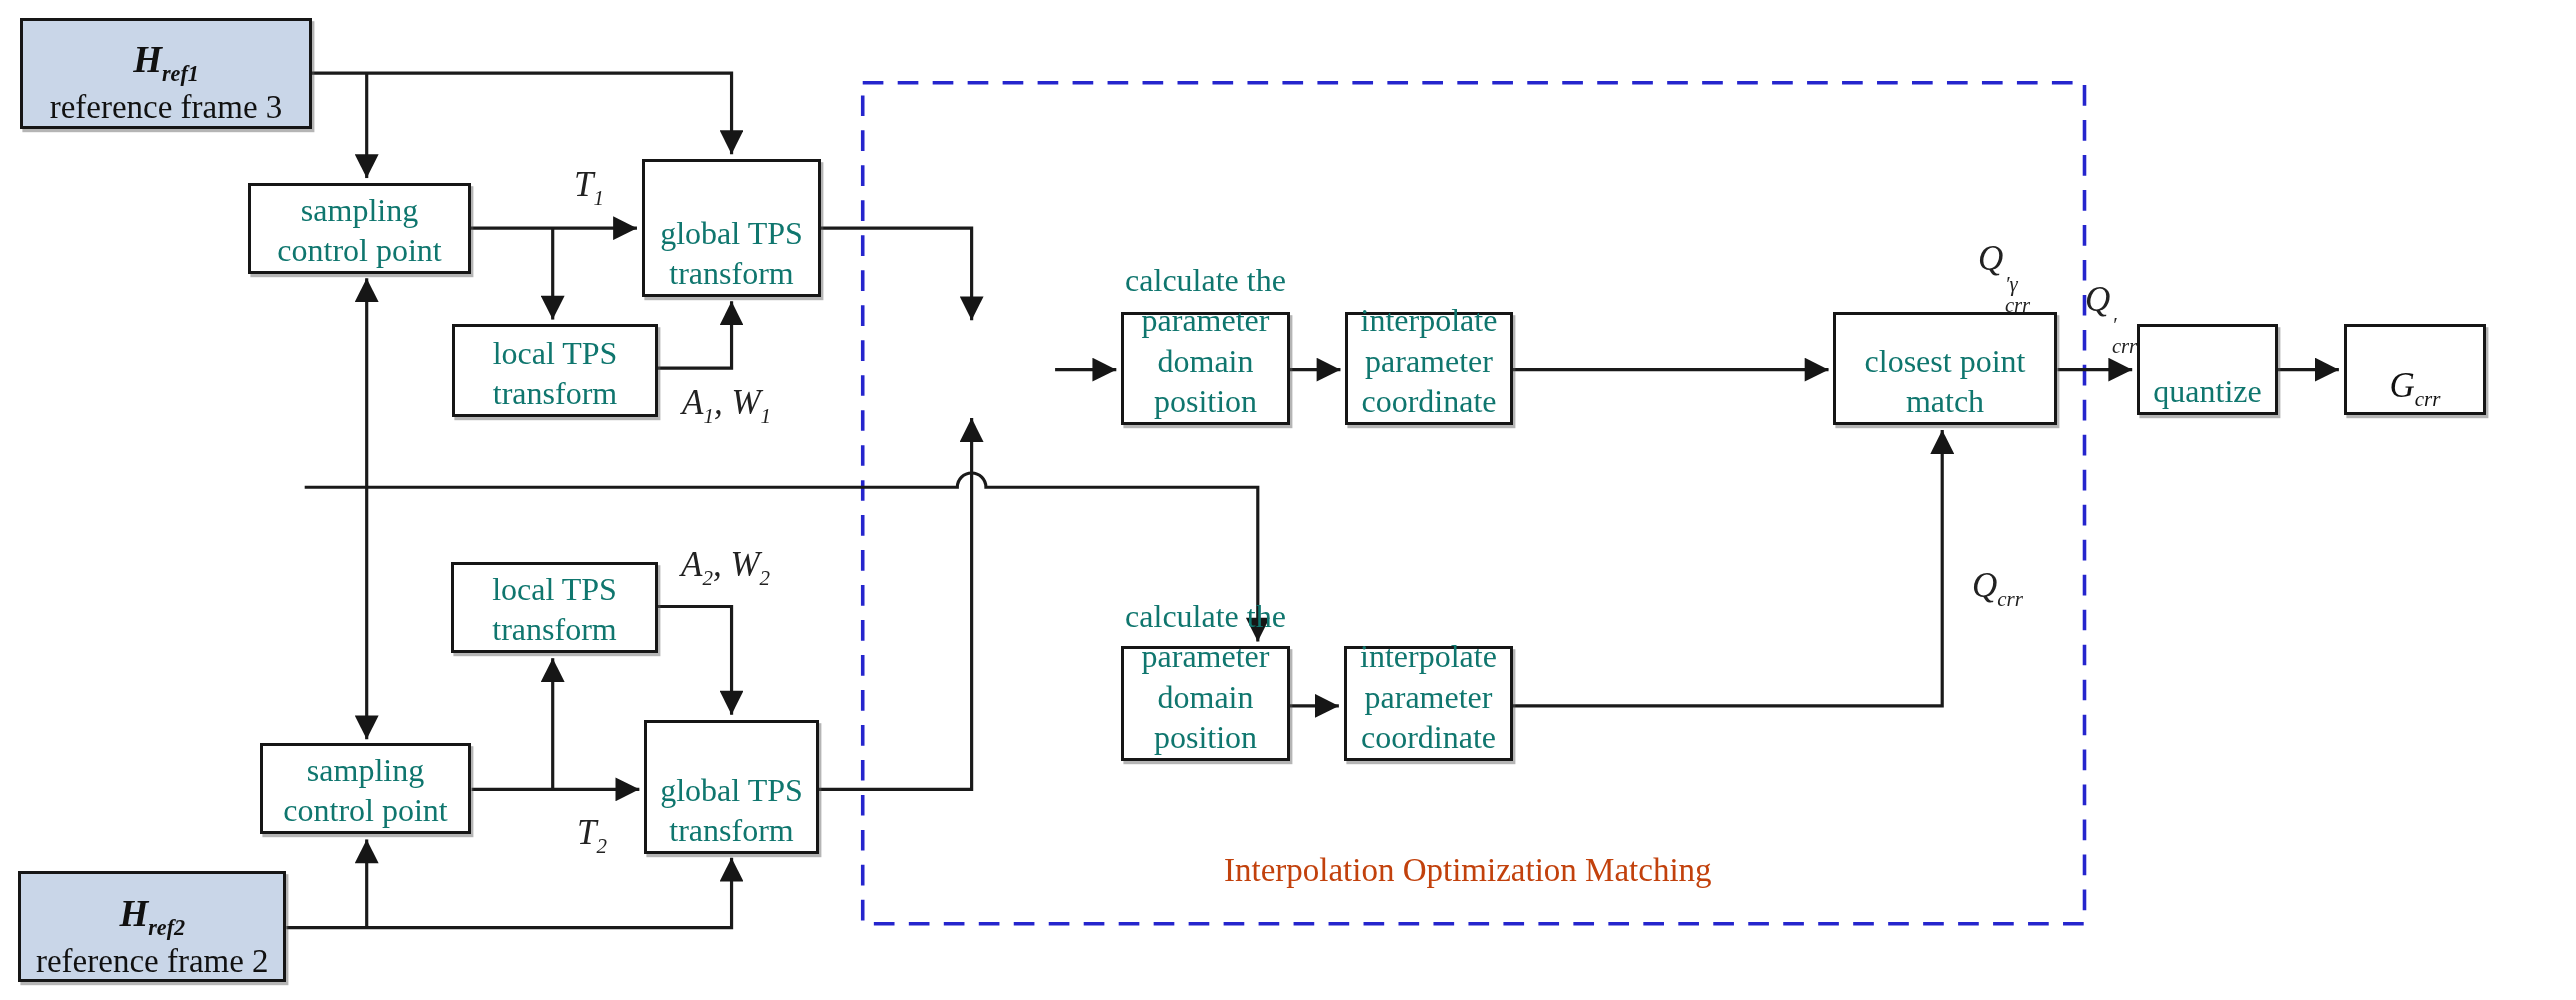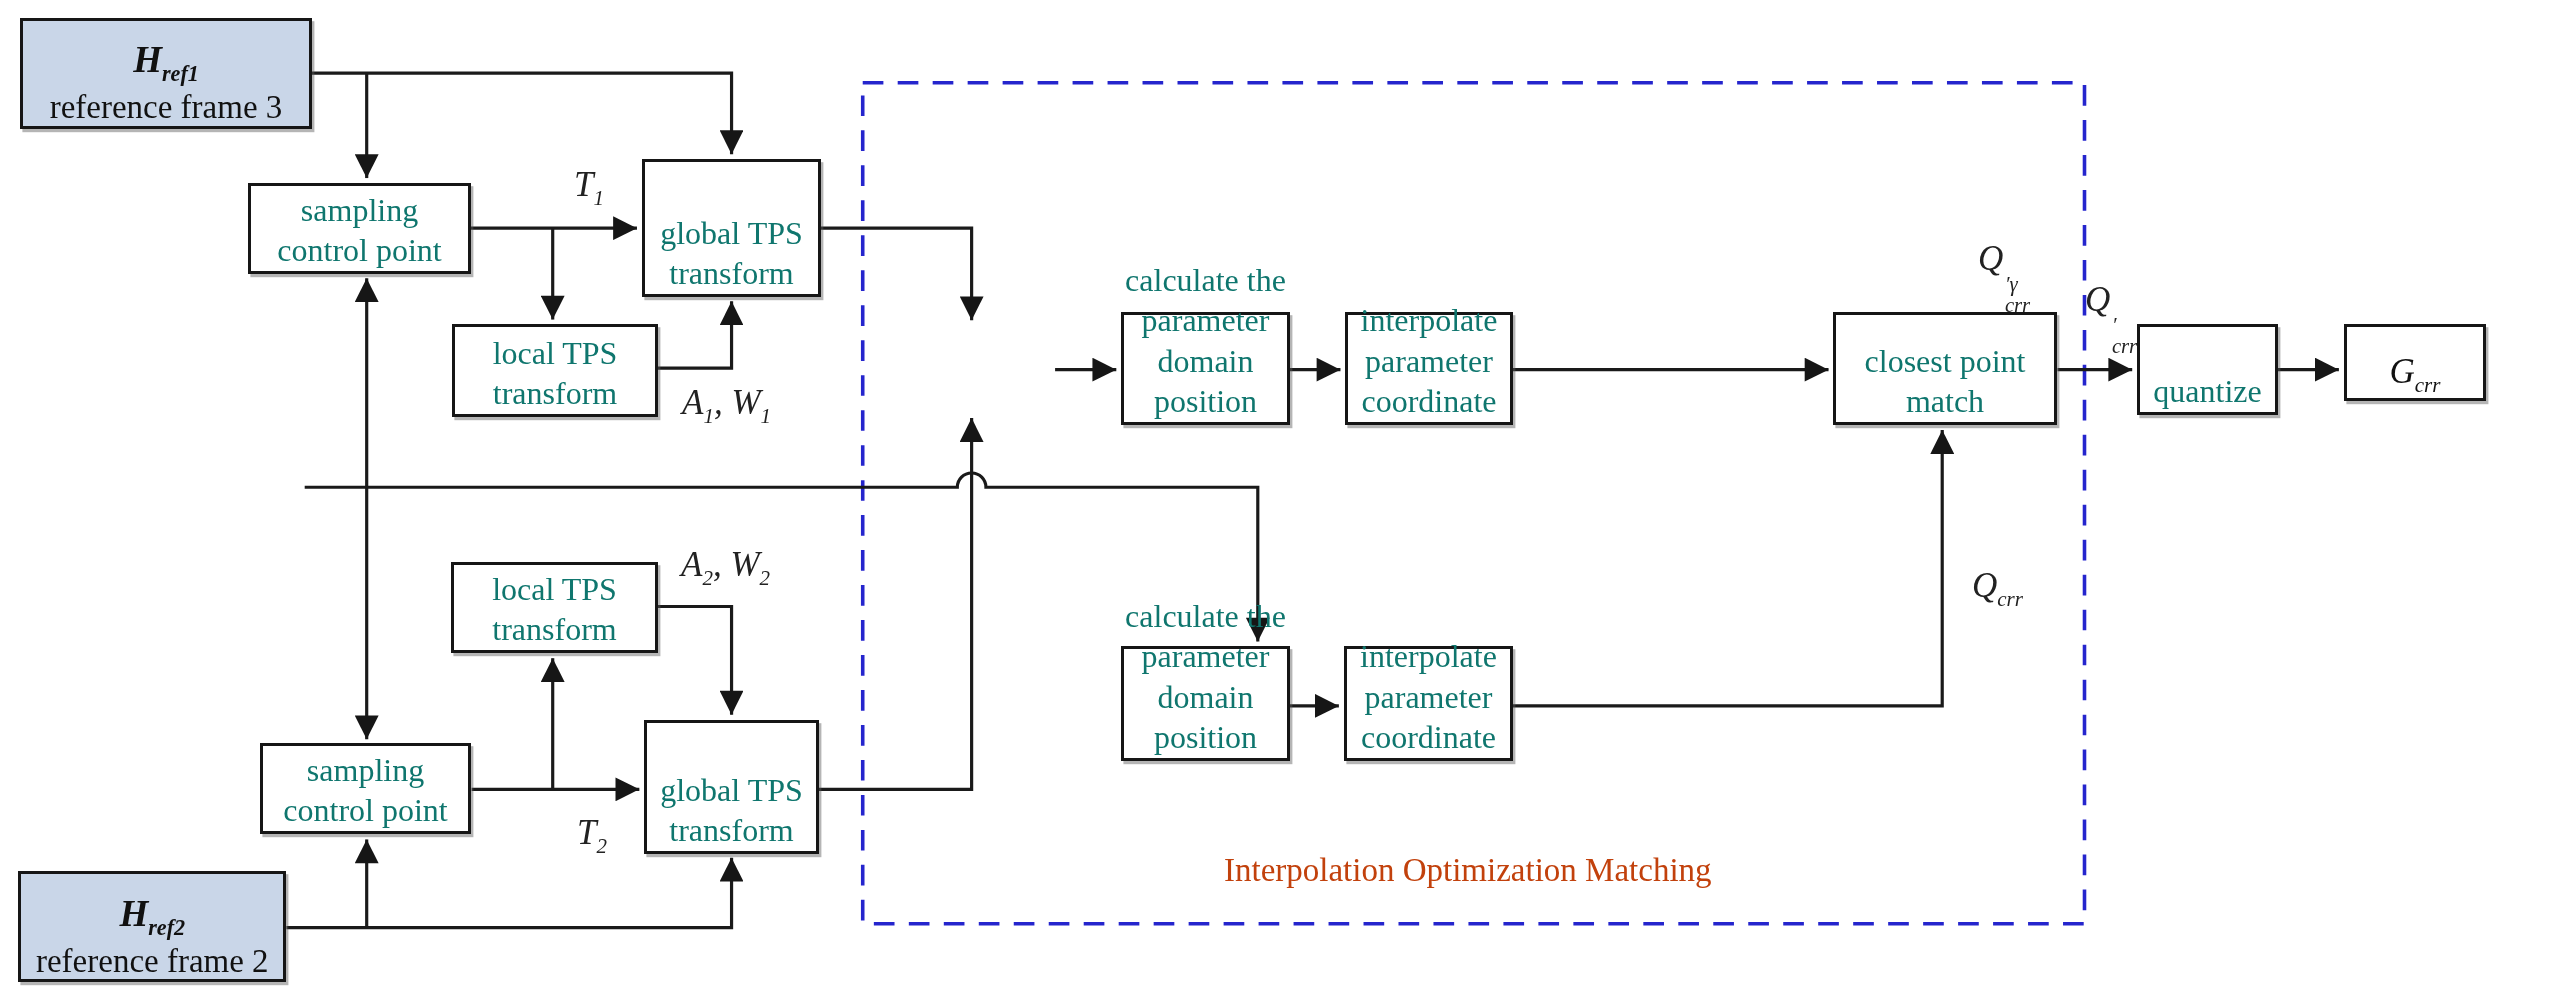--- a/index.html
+++ b/index.html
@@ -127,21 +127,21 @@
 
   <div class="box" style="left:1833px;top:312px;width:224px;height:113px">
     <span class="boxlabel">closest point
 match</span>
   </div>
 
   <div class="box" style="left:2137px;top:324px;width:141px;height:91px">
     <span class="boxlabel">quantize</span>
   </div>
 
-  <div class="box" style="left:2344px;top:324px;width:142px;height:77px">
+  <div class="box" style="left:2344px;top:324px;width:142px;height:91px">
     <span class="mathline"><span>G</span><span class="msub">crr</span></span>
   </div>
 
   <span class="mlabel" style="left:574px;top:165px"><span>T</span><span class="msub">1</span></span>
 
   <span class="mlabel" style="left:682px;top:383px"><span>A</span><span class="msub">1</span><span>, </span><span>W</span><span class="msub">1</span></span>
 
   <span class="mlabel" style="left:681px;top:545px"><span>A</span><span class="msub">2</span><span>, </span><span>W</span><span class="msub">2</span></span>
 
   <span class="mlabel" style="left:577px;top:813px"><span>T</span><span class="msub">2</span></span>

